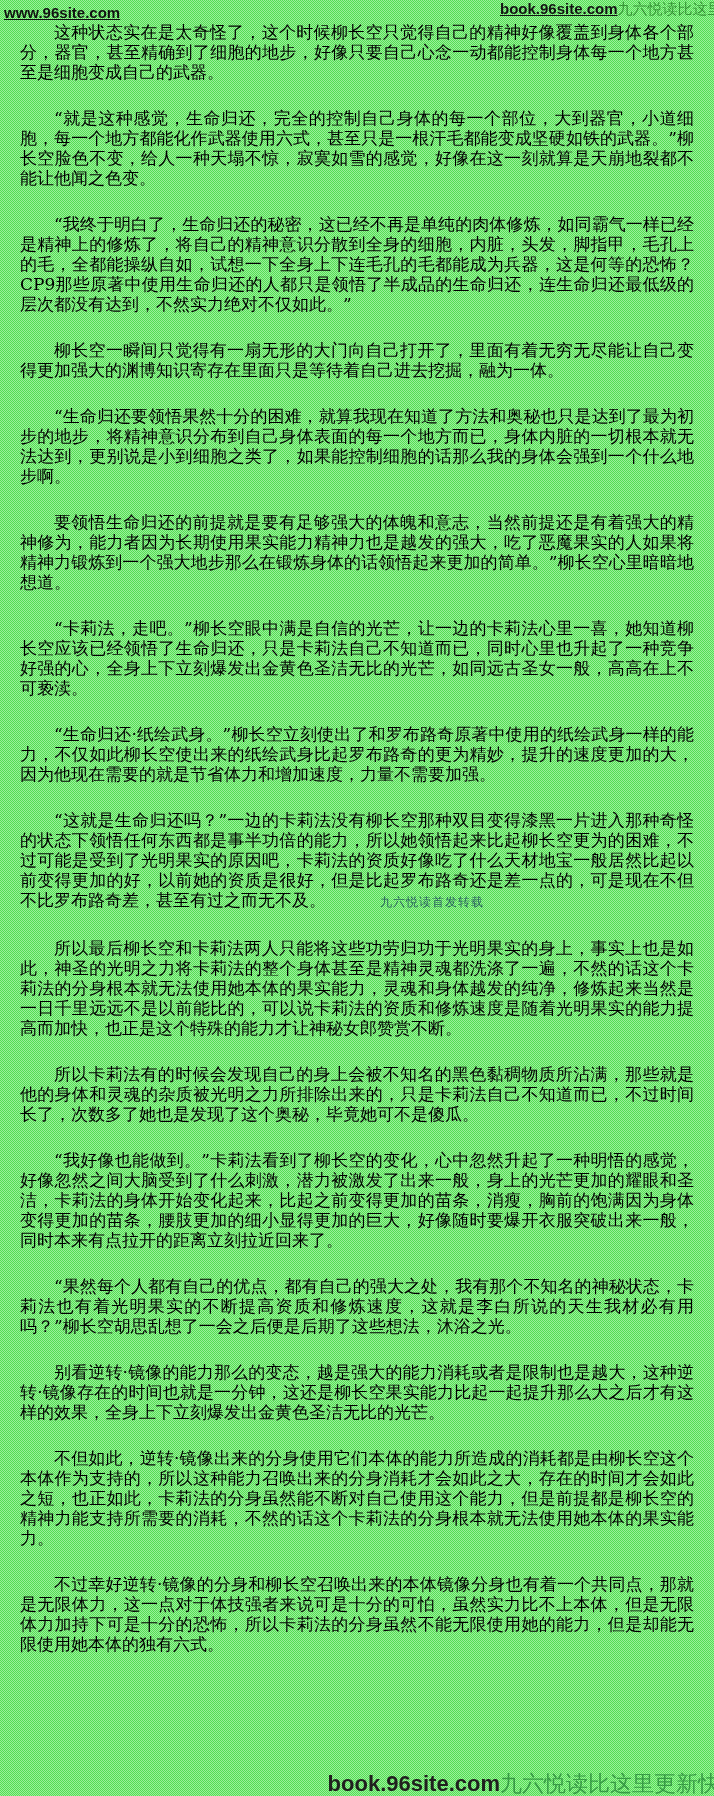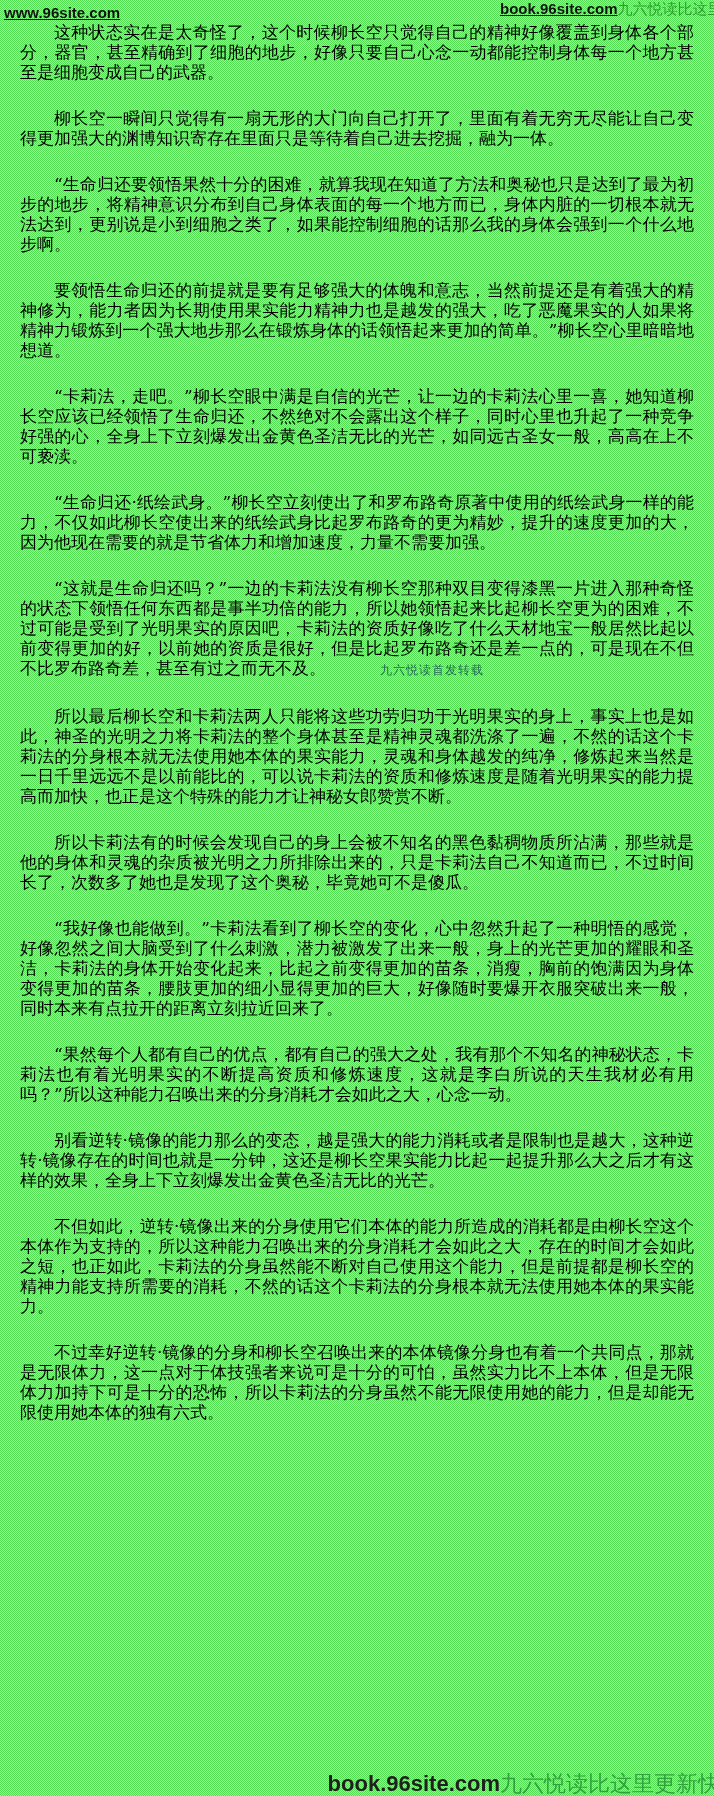--- a/index.html
+++ b/index.html
@@ -92,30 +92,32 @@
 <body>
 
 <a class="hdr-left">www.96site.com</a>
 
 <div class="hdr-right">
   <a class="site">book.96site.com</a><span class="note">九六悦读比这里更新快</span>
 </div>
 
 <main class="novel">
     <p>这种状态实在是太奇怪了，这个时候柳长空只觉得自己的精神好像覆盖到身体各个部分，器官，甚至精确到了细胞的地步，好像只要自己心念一动都能控制身体每一个地方甚至是细胞变成自己的武器。</p>
+    <p>“就是这种感觉，生命归还，完全的控制自己身体的每一个部位，大到器官，小道细胞，每一个地方都能化作武器使用六式，甚至只是一根汗毛都能变成坚硬如铁的武器。”柳长空脸色不变，给人一种天塌不惊，寂寞如雪的感觉，好像在这一刻就算是天崩地裂都不能让他闻之色变。</p>
+    <p>“我终于明白了，生命归还的秘密，这已经不再是单纯的肉体修炼，如同霸气一样已经是精神上的修炼了，将自己的精神意识分散到全身的细胞，内脏，头发，脚指甲，毛孔上的毛，全都能操纵自如，试想一下全身上下连毛孔的毛都能成为兵器，这是何等的恐怖？CP9那些原著中使用生命归还的人都只是领悟了半成品的生命归还，连生命归还最低级的层次都没有达到，不然实力绝对不仅如此。”</p>
     <p>柳长空一瞬间只觉得有一扇无形的大门向自己打开了，里面有着无穷无尽能让自己变得更加强大的渊博知识寄存在里面只是等待着自己进去挖掘，融为一体。</p>
     <p>“生命归还要领悟果然十分的困难，就算我现在知道了方法和奥秘也只是达到了最为初步的地步，将精神意识分布到自己身体表面的每一个地方而已，身体内脏的一切根本就无法达到，更别说是小到细胞之类了，如果能控制细胞的话那么我的身体会强到一个什么地步啊。</p>
     <p>要领悟生命归还的前提就是要有足够强大的体魄和意志，当然前提还是有着强大的精神修为，能力者因为长期使用果实能力精神力也是越发的强大，吃了恶魔果实的人如果将精神力锻炼到一个强大地步那么在锻炼身体的话领悟起来更加的简单。”柳长空心里暗暗地想道。</p>
-    <p>“卡莉法，走吧。”柳长空眼中满是自信的光芒，让一边的卡莉法心里一喜，她知道柳长空应该已经领悟了生命归还，不然绝对不会露出这个样子，同时心里也升起了一种竞争好强的心，全身上下立刻爆发出金黄色圣洁无比的光芒，如同远古圣女一般，高高在上不可亵渎。</p>
+    <p>“卡莉法，走吧。”柳长空眼中满是自信的光芒，让一边的卡莉法心里一喜，她知道柳长空应该已经领悟了生命归还，只是卡莉法自己不知道而已，同时心里也升起了一种竞争好强的心，全身上下立刻爆发出金黄色圣洁无比的光芒，如同远古圣女一般，高高在上不可亵渎。</p>
     <p>“生命归还·纸绘武身。”柳长空立刻使出了和罗布路奇原著中使用的纸绘武身一样的能力，不仅如此柳长空使出来的纸绘武身比起罗布路奇的更为精妙，提升的速度更加的大，因为他现在需要的就是节省体力和增加速度，力量不需要加强。</p>
     <p>“这就是生命归还吗？”一边的卡莉法没有柳长空那种双目变得漆黑一片进入那种奇怪的状态下领悟任何东西都是事半功倍的能力，所以她领悟起来比起柳长空更为的困难，不过可能是受到了光明果实的原因吧，卡莉法的资质好像吃了什么天材地宝一般居然比起以前变得更加的好，以前她的资质是很好，但是比起罗布路奇还是差一点的，可是现在不但不比罗布路奇差，甚至有过之而无不及。<span class="watermark">九六悦读首发转载</span></p>
     <p>所以最后柳长空和卡莉法两人只能将这些功劳归功于光明果实的身上，事实上也是如此，神圣的光明之力将卡莉法的整个身体甚至是精神灵魂都洗涤了一遍，不然的话这个卡莉法的分身根本就无法使用她本体的果实能力，灵魂和身体越发的纯净，修炼起来当然是一日千里远远不是以前能比的，可以说卡莉法的资质和修炼速度是随着光明果实的能力提高而加快，也正是这个特殊的能力才让神秘女郎赞赏不断。</p>
     <p>所以卡莉法有的时候会发现自己的身上会被不知名的黑色黏稠物质所沾满，那些就是他的身体和灵魂的杂质被光明之力所排除出来的，只是卡莉法自己不知道而已，不过时间长了，次数多了她也是发现了这个奥秘，毕竟她可不是傻瓜。</p>
     <p>“我好像也能做到。”卡莉法看到了柳长空的变化，心中忽然升起了一种明悟的感觉，好像忽然之间大脑受到了什么刺激，潜力被激发了出来一般，身上的光芒更加的耀眼和圣洁，卡莉法的身体开始变化起来，比起之前变得更加的苗条，消瘦，胸前的饱满因为身体变得更加的苗条，腰肢更加的细小显得更加的巨大，好像随时要爆开衣服突破出来一般，同时本来有点拉开的距离立刻拉近回来了。</p>
-    <p>“果然每个人都有自己的优点，都有自己的强大之处，我有那个不知名的神秘状态，卡莉法也有着光明果实的不断提高资质和修炼速度，这就是李白所说的天生我材必有用吗？”所以这种能力召唤出来的分身消耗才会如此之大，心念一动。</p>
+    <p>“果然每个人都有自己的优点，都有自己的强大之处，我有那个不知名的神秘状态，卡莉法也有着光明果实的不断提高资质和修炼速度，这就是李白所说的天生我材必有用吗？”柳长空胡思乱想了一会之后便是后期了这些想法，沐浴之光。</p>
     <p>别看逆转·镜像的能力那么的变态，越是强大的能力消耗或者是限制也是越大，这种逆转·镜像存在的时间也就是一分钟，这还是柳长空果实能力比起一起提升那么大之后才有这样的效果，全身上下立刻爆发出金黄色圣洁无比的光芒。</p>
     <p>不但如此，逆转·镜像出来的分身使用它们本体的能力所造成的消耗都是由柳长空这个本体作为支持的，所以这种能力召唤出来的分身消耗才会如此之大，存在的时间才会如此之短，也正如此，卡莉法的分身虽然能不断对自己使用这个能力，但是前提都是柳长空的精神力能支持所需要的消耗，不然的话这个卡莉法的分身根本就无法使用她本体的果实能力。</p>
     <p>不过幸好逆转·镜像的分身和柳长空召唤出来的本体镜像分身也有着一个共同点，那就是无限体力，这一点对于体技强者来说可是十分的可怕，虽然实力比不上本体，但是无限体力加持下可是十分的恐怖，所以卡莉法的分身虽然不能无限使用她的能力，但是却能无限使用她本体的独有六式。</p>
   </main>
 
 <div class="ftr">
   <a class="site">book.96site.com</a><span class="note">九六悦读比这里更新快</span>
 </div>
 
 </body></html>

